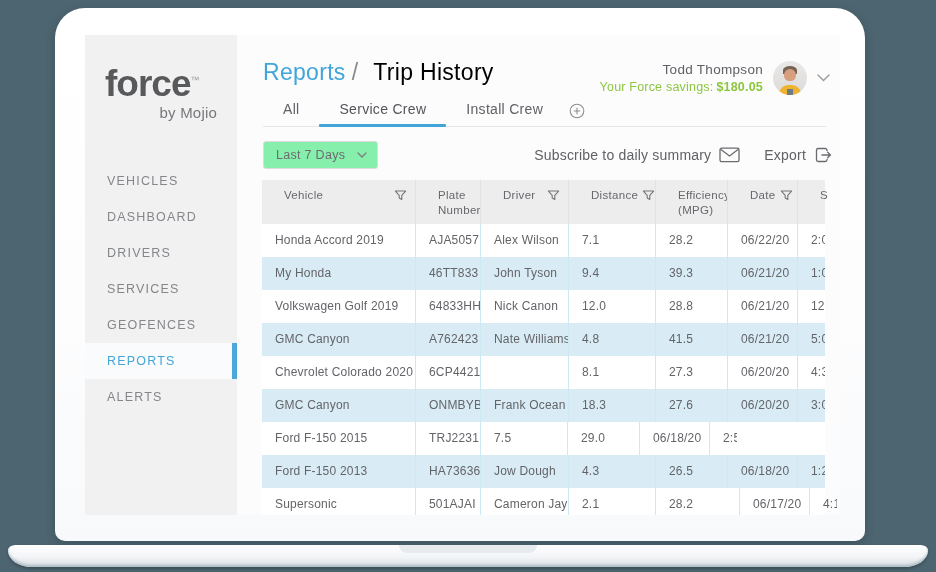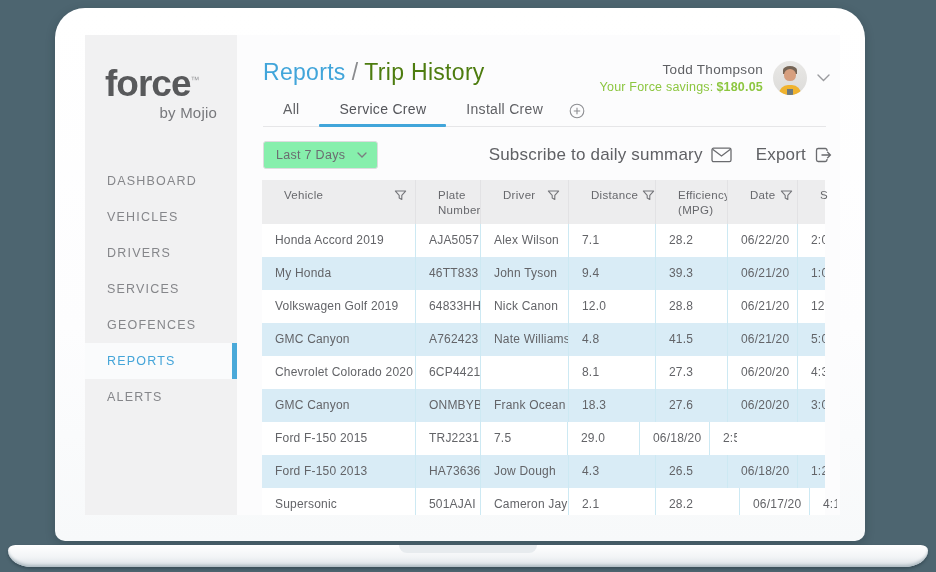--- a/index.html
+++ b/index.html
@@ -53,21 +53,21 @@
   .nav-item.active {
     background:#fafbfc; color:#45a5d9; border-right:5px solid #4aa9d9;
   }
 
   
   .main { flex:1 1 auto; position:relative; min-width:0; }
 
   .title-row { margin:24px 0 0 26px; font-size:23px; letter-spacing:.3px; }
   .crumb-link { color:#41a5da; cursor:pointer; }
   .crumb-sep { color:#8a8b8e; margin:0 6px; }
-  .title-current { color:#4d7c0f; }
+  .title-current { color:#000000;margin-left:9px; }
 
   .user-block {
     position:absolute; top:26px; right:10px;
     display:flex; align-items:center; gap:10px;
   }
   .user-texts { text-align:right; }
   .user-name { font-size:13.5px; color:#5f6064; letter-spacing:.3px; }
   .user-savings { font-size:12.5px; color:#8cc63f; margin-top:3px; letter-spacing:.2px; }
   .user-savings .amount { font-weight:bold; margin-left:3px; }
   .avatar {
@@ -101,21 +101,21 @@
   .toolbar {
     display:flex; justify-content:space-between; align-items:center;
     margin:14px 8px 0 26px;
   }
   .date-select {
     display:flex; align-items:center; gap:12px;
     border:1px solid #dcdcde; border-radius:3px; background:#86efac;
     padding:6px 10px 6px 12px; font-size:12.5px; color:#6b6c70;
     letter-spacing:.3px; cursor:pointer;
   }
-  .toolbar-right { display:flex; align-items:center; gap:9px; font-size:17px; color:#606165; letter-spacing:.2px; }
+  .toolbar-right { display:flex; align-items:center; gap:9px; font-size:14px; color:#606165; letter-spacing:.2px; }
   .toolbar-action { display:flex; align-items:center; gap:8px; cursor:pointer; }
   .toolbar-right .gap { width:6px; }
 
   
   .trip-table { margin:11px 0 0 25px; width:563px; }
   .thead { display:flex; background:#ededee; }
   .th {
     display:flex; justify-content:space-between; align-items:flex-start;
     padding:8px 8px 6px 22px; min-height:40px;
     font-size:11.5px; color:#67686c; letter-spacing:.3px; line-height:1.3;
@@ -138,22 +138,22 @@
 <div class="laptop-screen"></div>
 
 <div class="screen">
 
   <div class="sidebar">
     <div class="logo-block">
       <div class="logo-text"><span>force</span><span class="logo-tm">™</span></div>
       <div class="logo-tagline">by Mojio</div>
     </div>
     <div class="nav">
+        <div class="nav-item">VEHICLES</div>
         <div class="nav-item">DASHBOARD</div>
-        <div class="nav-item">VEHICLES</div>
         <div class="nav-item">DRIVERS</div>
         <div class="nav-item">SERVICES</div>
         <div class="nav-item">GEOFENCES</div>
         <div class="nav-item active">REPORTS</div>
         <div class="nav-item">ALERTS</div>
       </div>
   </div>
 
   <div class="main">
 

